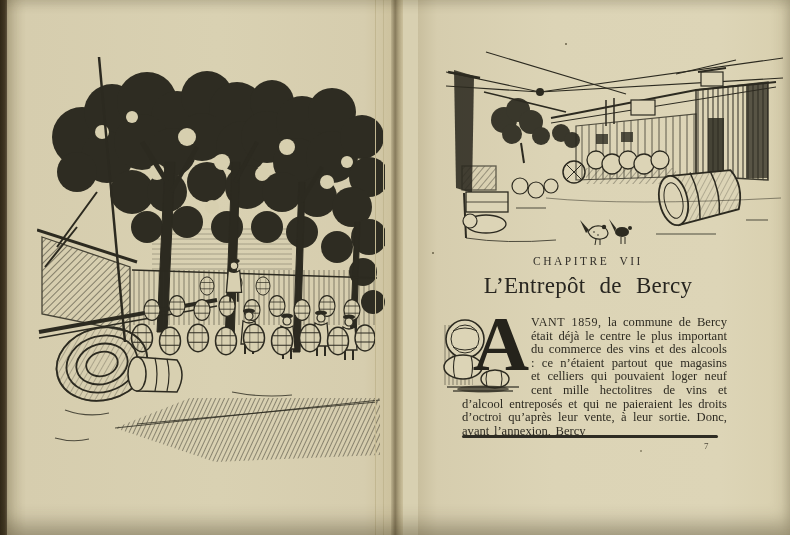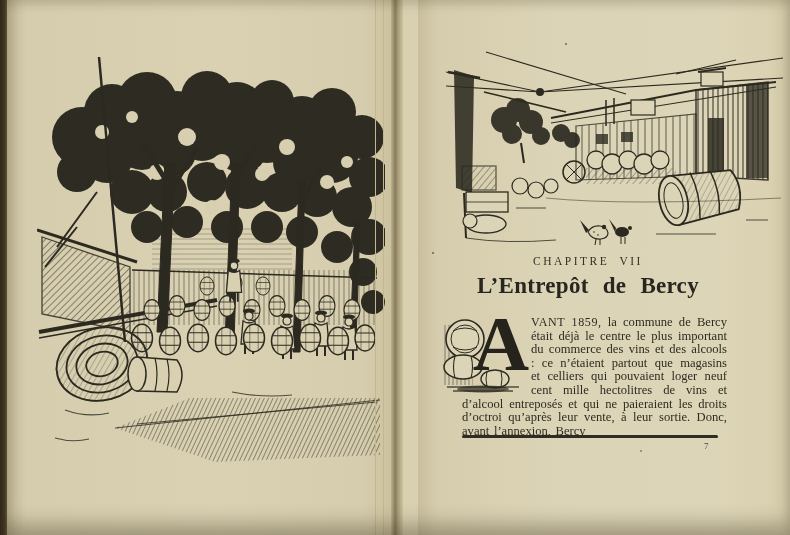--- a/index.html
+++ b/index.html
@@ -20,21 +20,21 @@
   .fore-edge-line{position:absolute;top:0;height:535px;width:1px;background:#c2b791;}
   .fel1{left:368px}.fel2{left:376px}
   
   .illus{position:absolute;}
   .illus svg{display:block;width:100%;height:100%;}
   .illus-left{left:30px;top:42px;width:348px;height:430px;}
   .illus-right{left:28px;top:48px;width:337px;height:200px;}
   
   .heading-block{position:absolute;left:25px;top:255px;width:290px;text-align:center;}
   .chapter-label{font-size:11.5px;letter-spacing:2.5px;word-spacing:5px;color:#33302a;}
-  .chapter-title{margin:6px 0 0 0;font-size:23px;font-weight:bold;letter-spacing:.3px;
+  .chapter-title{margin:6px 0 0 0;font-size:23px;font-weight:normal;letter-spacing:.3px;
         word-spacing:8px;color:#282620;}
   .paragraph{position:absolute;left:44px;top:316px;width:265px;
         font-size:12.6px;line-height:13.6px;text-align:justify;word-spacing:1.5px;color:#2e2b22;}
   .lead{font-size:12px;letter-spacing:.6px;}
   .dropcap{float:left;width:84px;height:78px;margin:-1px 4px 0 -19px;position:relative;}
   .dropcap svg{position:absolute;left:0;top:0;width:84px;height:78px;}
   .dropcap-letter{position:absolute;right:-2px;top:-10px;font-size:78px;line-height:78px;
         font-weight:bold;color:#25231b;}
   .page-rule{position:absolute;left:44px;top:435px;width:256px;height:3px;
         background:#2e2c23;border-radius:2px;}

